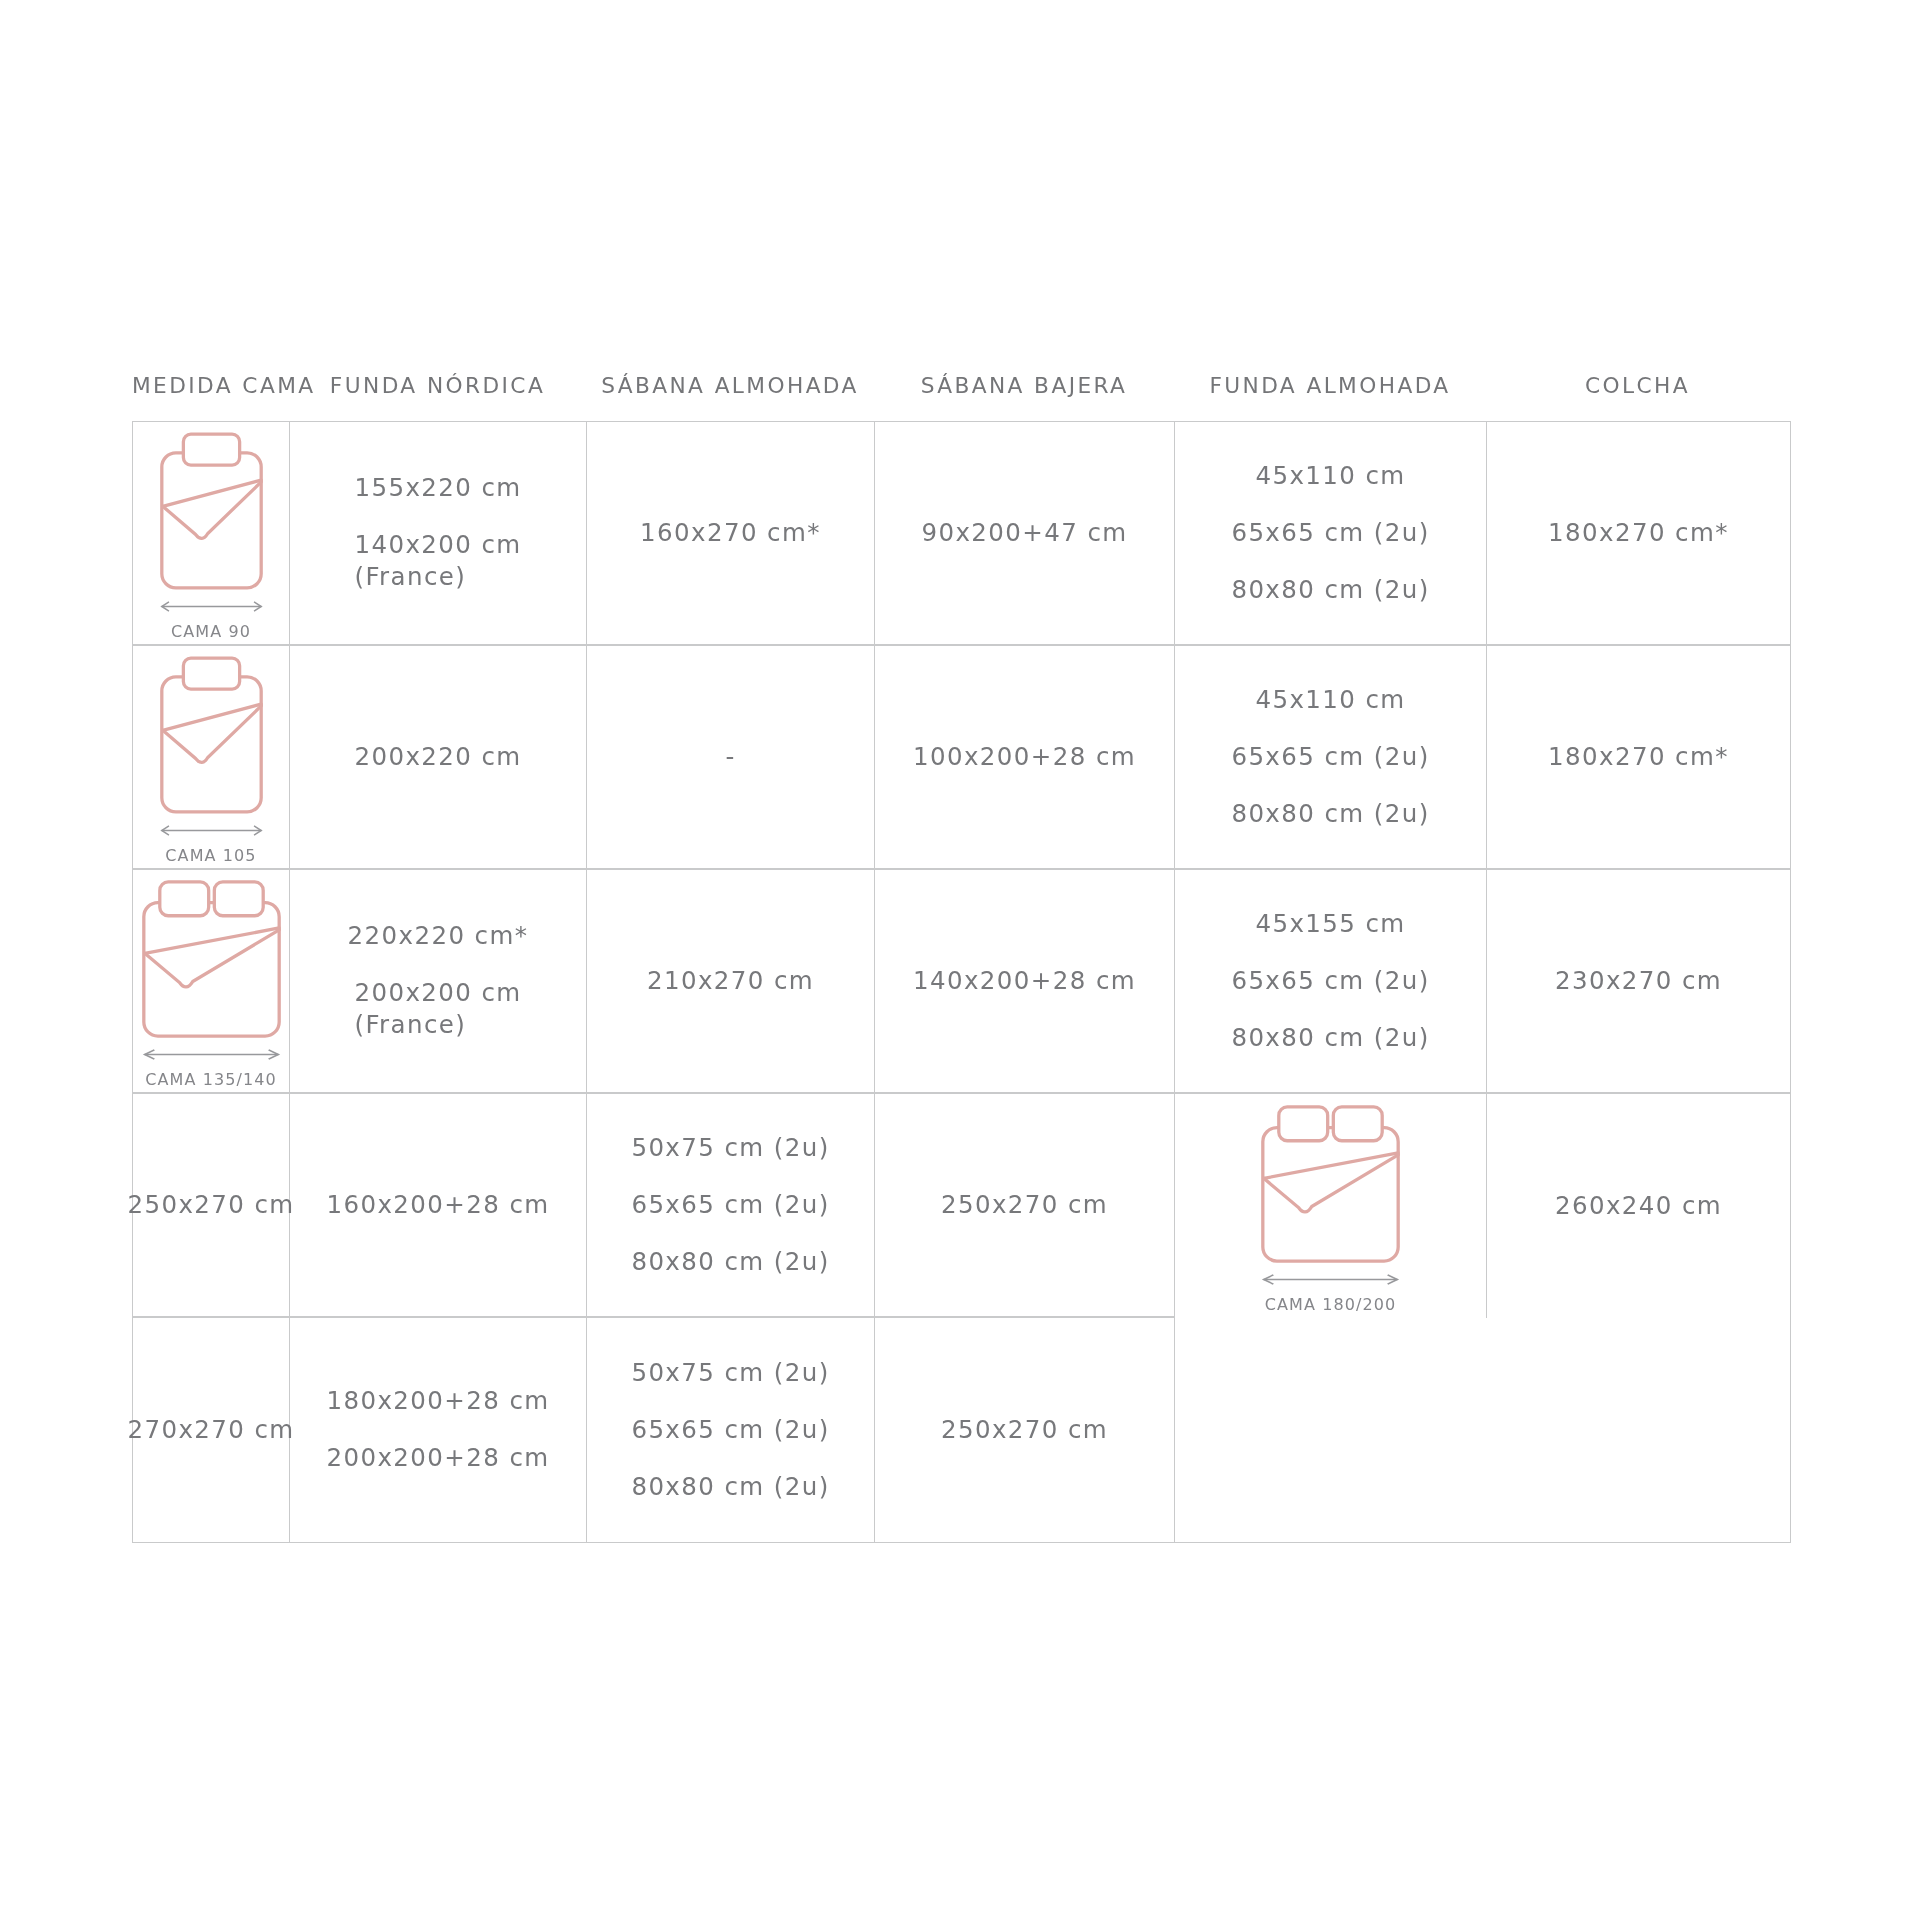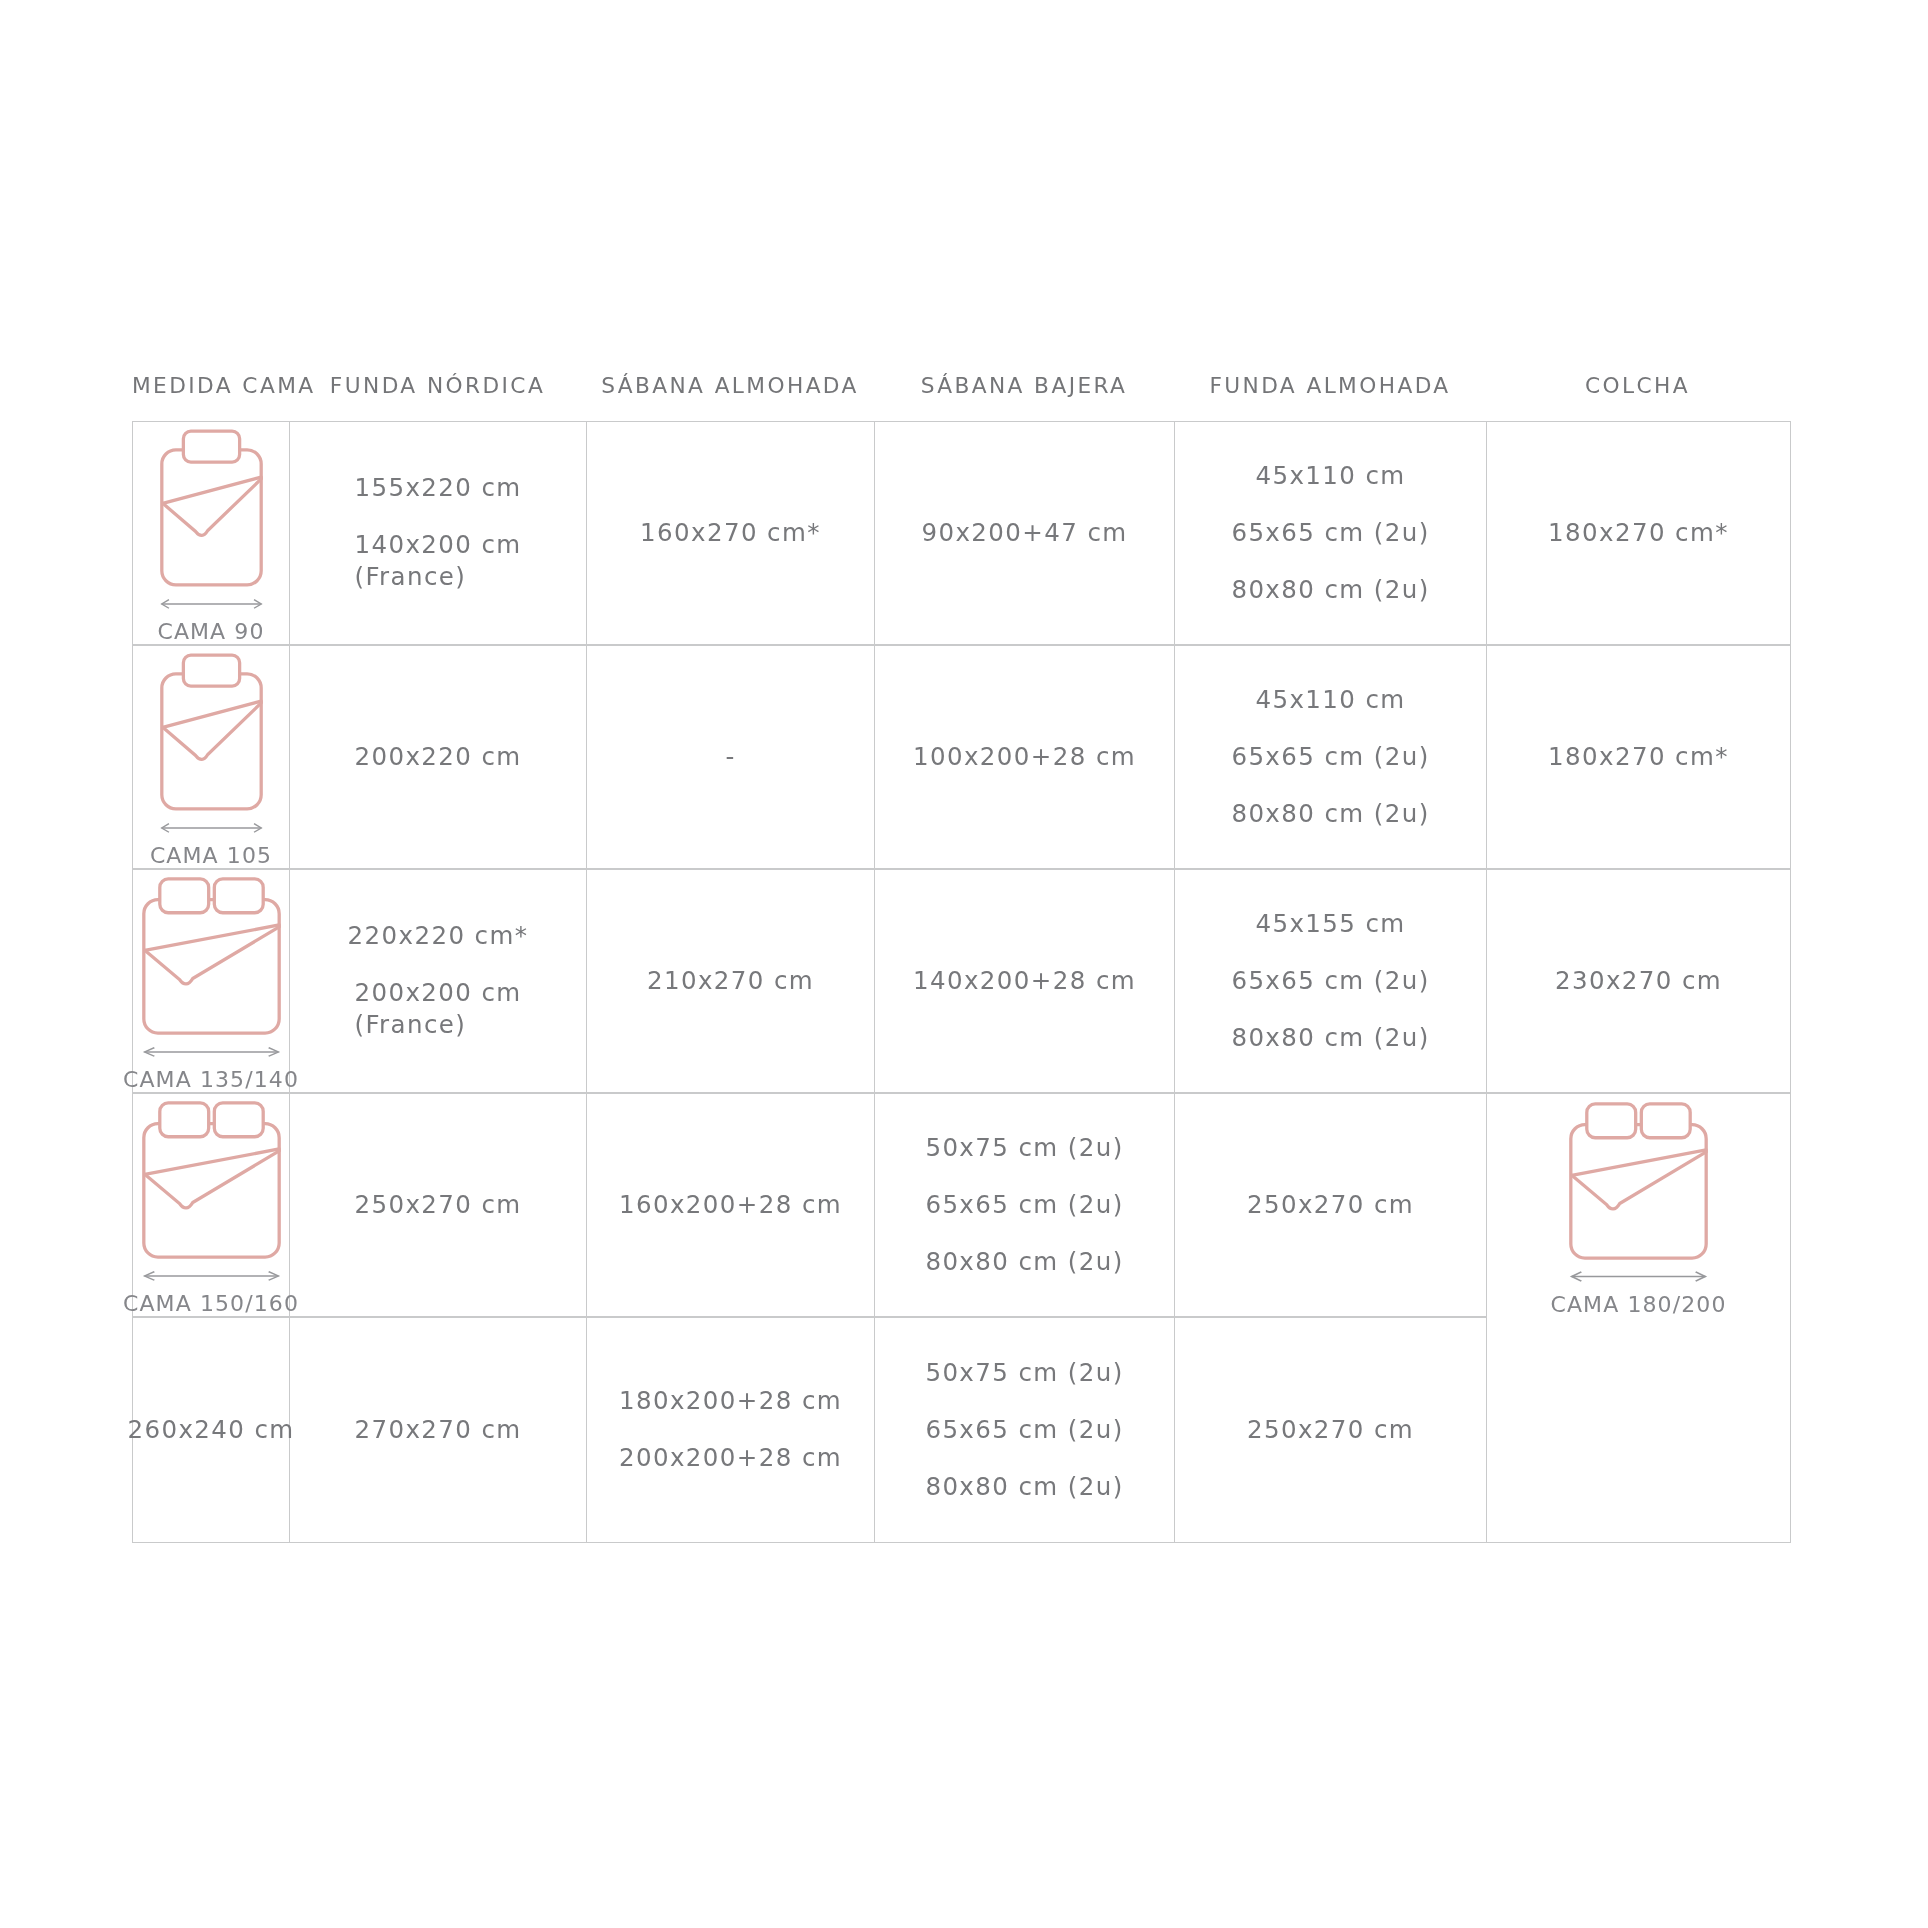--- a/index.html
+++ b/index.html
@@ -51,21 +51,21 @@
     display:inline-block;
     text-align:left;
     line-height:1.3;
     white-space:nowrap;
   }
   .bed-cell{padding-top:5.6px;}
   .bed-icon-host{display:block;line-height:0;}
   .width-arrow{display:block;margin-top:8.5px;width:105px;height:13px;}
   .bed-label{
     margin-top:9px;
-    font-size:22px;
+    font-size:16px;
     letter-spacing:1.1px;
     color:#85868a;
     white-space:nowrap;
   }
   svg{display:block;}
 </style>
 </head>
 <body style="background: rgb(255, 255, 255);">
 
 <div class="sheet">
@@ -224,37 +224,20 @@
         <div class="value-group">
           <div class="value-line">80x80 cm (2u)</div>
         </div>
       </div>
   <div class="cell value-cell">
         <div class="value-group">
           <div class="value-line">230x270 cm</div>
         </div>
       </div>
 
-  <div class="cell bed-cell">
-    <span class="bed-icon-host">
-  <svg width="141" height="162" viewBox="0 0 150 172" fill="none">
-    <rect x="3" y="26" width="144" height="142" rx="15" stroke="var(--accent)" stroke-width="3.5"></rect>
-    <path d="M147 53 L4 80" stroke="var(--accent)" stroke-width="3.5" stroke-linecap="round"></path>
-    <path d="M4 80 L41 111 Q48 121 55 110 L147 55" stroke="var(--accent)" stroke-width="3.5" stroke-linecap="round" fill="none"></path>
-    <rect x="20" y="4" width="52" height="36" rx="9" fill="#ffffff" stroke="var(--accent)" stroke-width="3.5"></rect>
-    <rect x="78" y="4" width="52" height="36" rx="9" fill="#ffffff" stroke="var(--accent)" stroke-width="3.5"></rect>
-  </svg>
-</span>
-    <svg class="width-arrow" viewBox="0 0 116 14" preserveAspectRatio="none" fill="none" style="width: 141px;">
-      <line x1="3" y1="7" x2="113" y2="7" stroke="var(--arrow)" stroke-width="1.6"></line>
-      <path d="M11 2 L3 7 L11 12" stroke="var(--arrow)" stroke-width="1.6" fill="none"></path>
-      <path d="M105 2 L113 7 L105 12" stroke="var(--arrow)" stroke-width="1.6" fill="none"></path>
-    </svg>
-    <div class="bed-label">CAMA 150/160</div>
-  </div>
   <div class="cell value-cell">
         <div class="value-group">
           <div class="value-line">250x270 cm</div>
         </div>
       </div>
   <div class="cell value-cell">
         <div class="value-group">
           <div class="value-line">160x200+28 cm</div>
         </div>
       </div>

